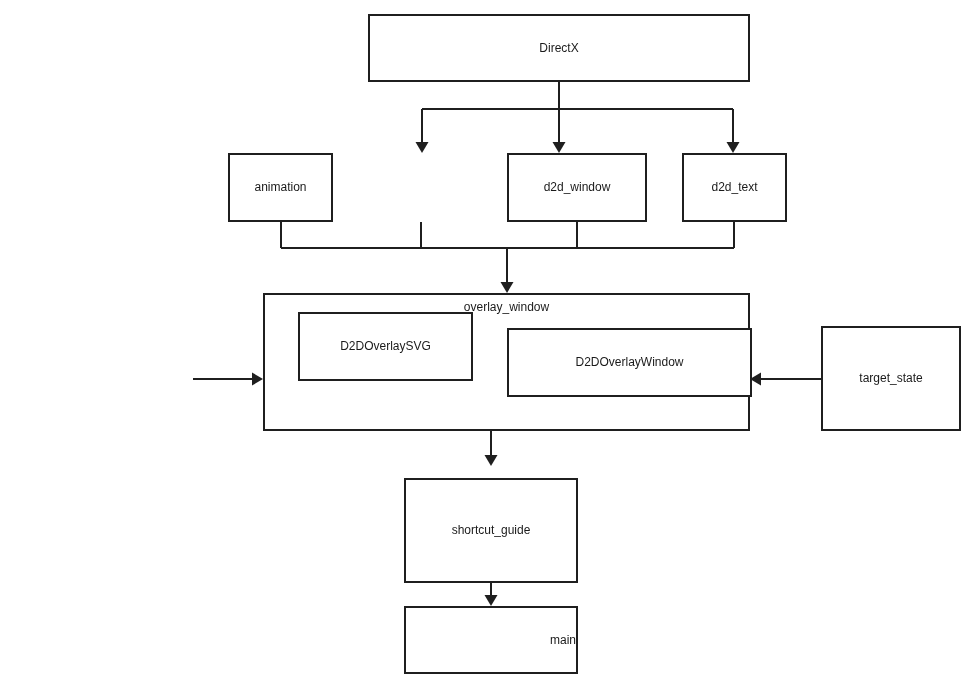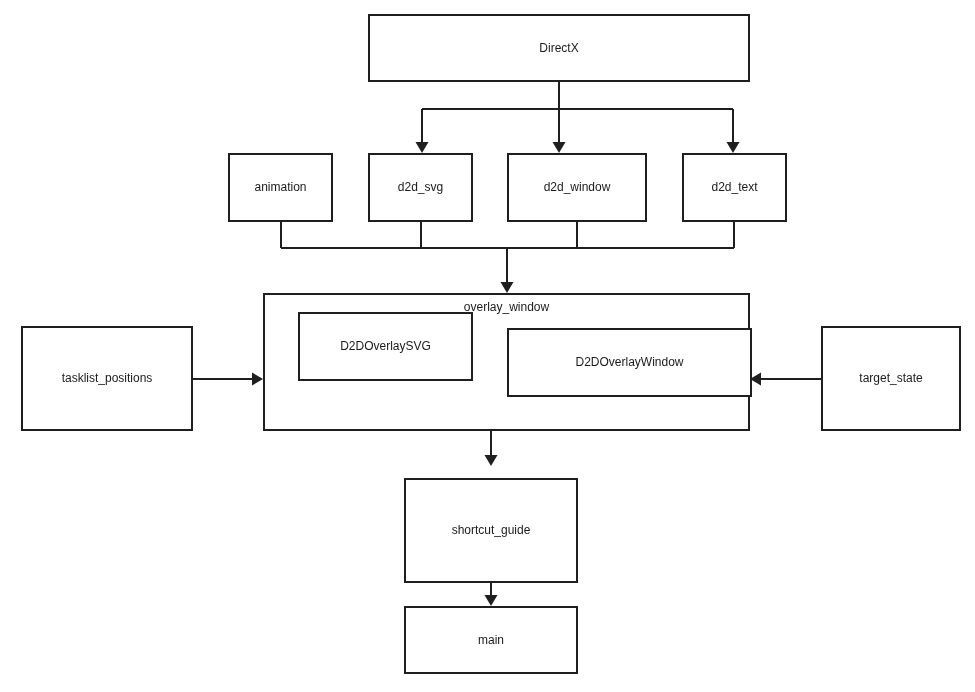--- a/index.html
+++ b/index.html
@@ -55,21 +55,21 @@
   .n-animation          { left: 228px; top: 153px; width: 105px; height: 69px; }
   .n-d2d-svg            { left: 368px; top: 153px; width: 105px; height: 69px; }
   .n-d2d-window         { left: 507px; top: 153px; width: 140px; height: 69px; }
   .n-d2d-text           { left: 682px; top: 153px; width: 105px; height: 69px; }
   .n-overlay-window     { left: 263px; top: 293px; width: 487px; height: 138px; }
   .n-d2d-overlay-svg    { left: 298px; top: 312px; width: 175px; height: 69px; }
   .n-d2d-overlay-window { left: 507px; top: 328px; width: 245px; height: 69px; }
   .n-tasklist-positions { left: 21px;  top: 326px; width: 172px; height: 105px; }
   .n-target-state       { left: 821px; top: 326px; width: 140px; height: 105px; }
   .n-shortcut-guide     { left: 404px; top: 466px; width: 174px; height: 105px; margin-top: 12px; }
-  .n-main               { left: 404px; top: 606px; width: 174px; height: 68px; }
+  .n-main               { left: 404px; top: 606px; width: 174px; height: 68px; justify-content: flex-end; }
 </style>
 </head>
 <body>
 
 <div class="canvas">
 
   <svg class="edges" viewBox="0 0 975 692" xmlns="http://www.w3.org/2000/svg">
 
     <g>
       <path d="M559 82 L559 142"></path>
@@ -117,43 +117,37 @@
   </div>
 
   <div class="node n-directx">
     <span>DirectX</span>
   </div>
 
   <div class="node n-animation">
     <span>animation</span>
   </div>
 
-  <div class="node n-d2d-svg">
-    <span>d2d_svg</span>
-  </div>
 
   <div class="node n-d2d-window">
     <span>d2d_window</span>
   </div>
 
   <div class="node n-d2d-text">
     <span>d2d_text</span>
   </div>
 
   <div class="node n-d2d-overlay-svg">
     <span>D2DOverlaySVG</span>
   </div>
 
   <div class="node n-d2d-overlay-window">
     <span>D2DOverlayWindow</span>
   </div>
 
-  <div class="node n-tasklist-positions">
-    <span>tasklist_positions</span>
-  </div>
 
   <div class="node n-target-state">
     <span>target_state</span>
   </div>
 
   <div class="node n-shortcut-guide">
     <span>shortcut_guide</span>
   </div>
 
   <div class="node n-main">

